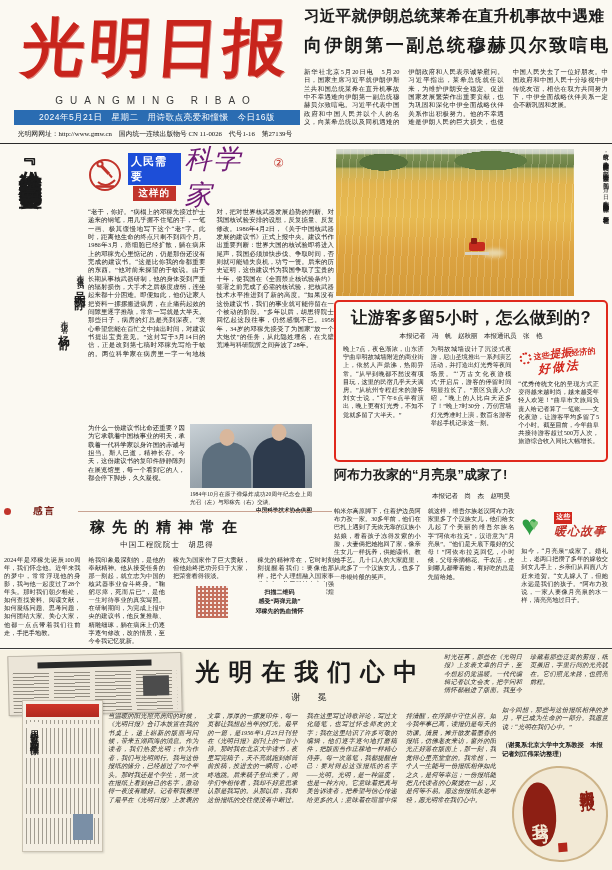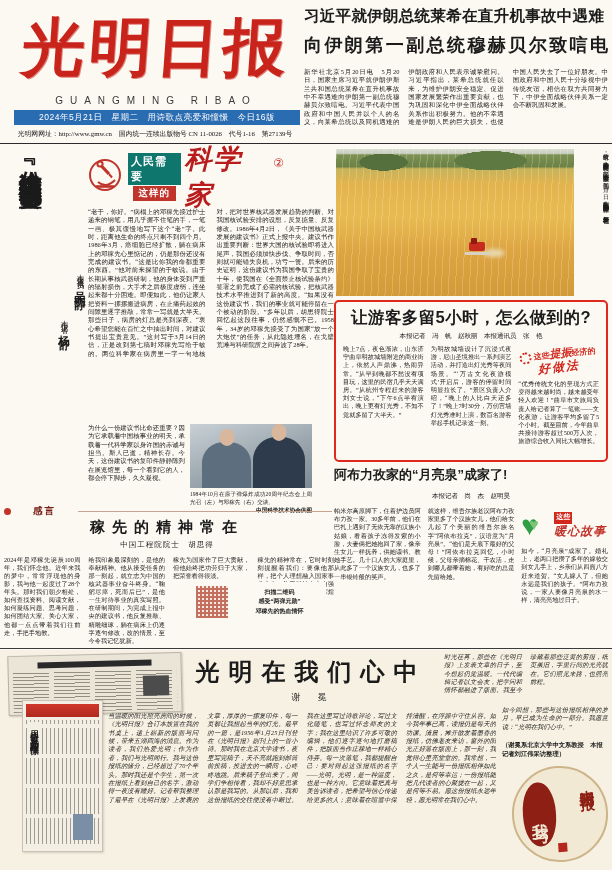--- a/index.html
+++ b/index.html
@@ -24,23 +24,23 @@
   
   .vtitle{left:4px;top:150px;height:398px;width:50px;writing-mode:vertical-rl;font-size:23px;
           font-weight:bold;letter-spacing:1.5px;line-height:48px;}
   .vby{left:54px;top:268px;height:220px;width:34px;writing-mode:vertical-rl;}
   .vby .vline{line-height:16px;}
   .vby .vline+.vline{padding-top:46px;}
   .vby .role{font-size:7.5px;letter-spacing:2px;}
   .vby .name{font-size:11.5px;font-weight:bold;letter-spacing:4px;}
   .banner{left:88px;top:150px;width:196px;height:54px;display:flex;align-items:center;gap:4px;}
   .rib{display:flex;flex-direction:column;gap:1px;align-items:center;}
-  .rib .r1{background:#0f766e;color:#fff;font-size:11px;font-weight:bold;padding:1px 3px;letter-spacing:1px;}
+  .rib .r1{background:#1d4ed8;color:#fff;font-size:11px;font-weight:bold;padding:1px 3px;letter-spacing:1px;}
   .rib .r2{background:#c1342b;color:#fff;font-size:9.5px;font-weight:bold;padding:1px 6px;letter-spacing:1px;}
-  .script{font-size:27px;font-weight:bold;font-style:italic;color:#b91c1c;letter-spacing:2px;}
+  .script{font-size:27px;font-weight:normal;font-style:italic;color:#701a75;letter-spacing:2px;}
   .cnum{color:#c1342b;font-size:12px;align-self:flex-start;margin-top:6px;}
   .sci-cols{left:88px;top:208px;width:246px;height:212px;column-count:2;column-gap:11px;
             font-size:6.4px;line-height:1.3;overflow:hidden;}
   .sci-cont{left:88px;top:424px;width:97px;height:88px;font-size:6.4px;line-height:1.3;overflow:hidden;}
   .sci-photo{left:190px;top:424px;width:122px;height:64px;overflow:hidden;
              background:linear-gradient(160deg,#c9d1d6,#9aa5ad 55%,#7e8a93);}
   .man{position:absolute;bottom:0;border-radius:45% 45% 0 0;}
   .m1{left:10%;width:40%;height:72%;background:#5d6f7e;}
   .m2{right:6%;width:42%;height:80%;background:#2e3b4d;}
   .head{position:absolute;top:-13px;left:50%;transform:translateX(-50%);width:15px;height:17px;

